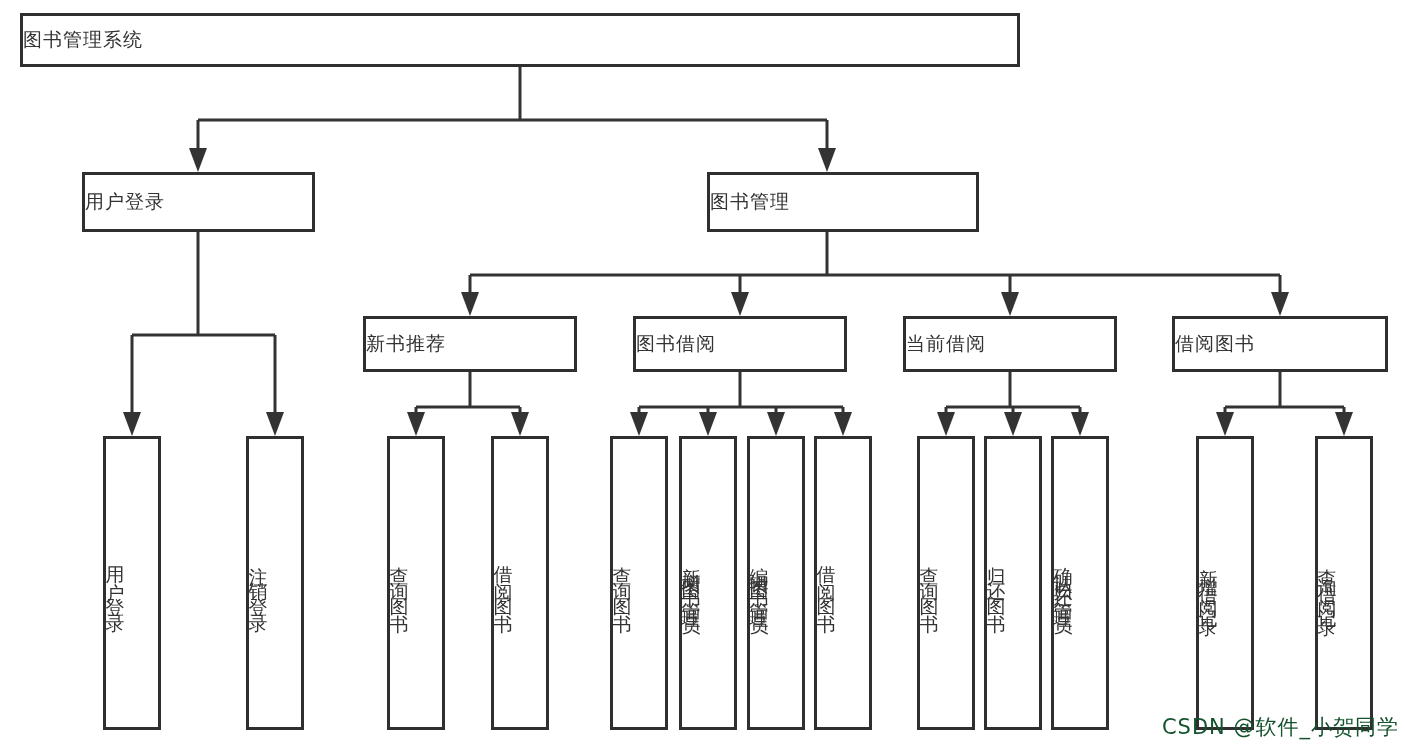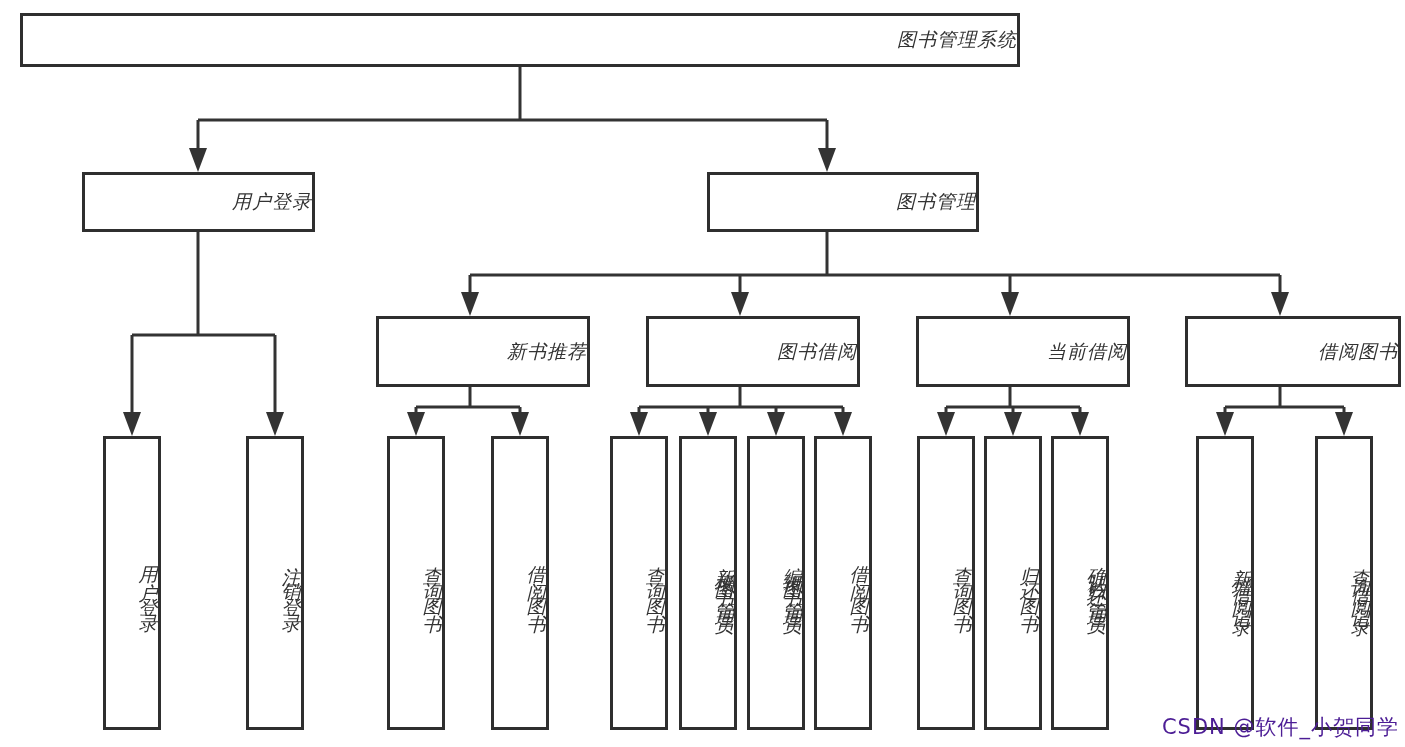--- a/index.html
+++ b/index.html
@@ -22,60 +22,59 @@
     z-index: 1;
   }
   .node {
     position: absolute;
     box-sizing: border-box;
     background: #ffffff;
     border: 3px solid #2f2f2f;
     color: #333333;
     display: flex;
     align-items: center;
-    justify-content: flex-end;
+    justify-content: flex-start;
     z-index: 2;
-    font-style: italic;
   }
   .node span {
     display: block;
     white-space: nowrap;
   }
   .hbox { 
     font-size: 19px;
     letter-spacing: 1px;
   }
   .root {
     left: 20px; top: 13px; width: 1000px; height: 54px;
   }
   .lvl2 {
     top: 172px; height: 60px;
   }
   .lvl3 {
-    top: 316px; height: 71px; margin-left: 13px;
+    top: 316px; height: 56px;
   }
   .leaf {
     top: 436px; height: 294px; width: 58px;
     font-size: 19px;
   }
   .leaf span {
     writing-mode: vertical-rl;
     text-orientation: mixed;
     line-height: 1;
     white-space: nowrap;
   }
   .s4 span { letter-spacing: 16px; }  
   .s6 span { letter-spacing: 10px; }  
   .s9 span { letter-spacing: 7px; }   
   #watermark {
     position: absolute;
     right: 6px;
     bottom: 6px;
     font-size: 21px;
-    color: #4c1d95;
+    color: #14532d;
     z-index: 3;
     letter-spacing: 1px;
   }
 </style>
 </head>
 <body>
 
 <div id="canvas">
 
   <svg id="connectors" width="1405" height="747">

